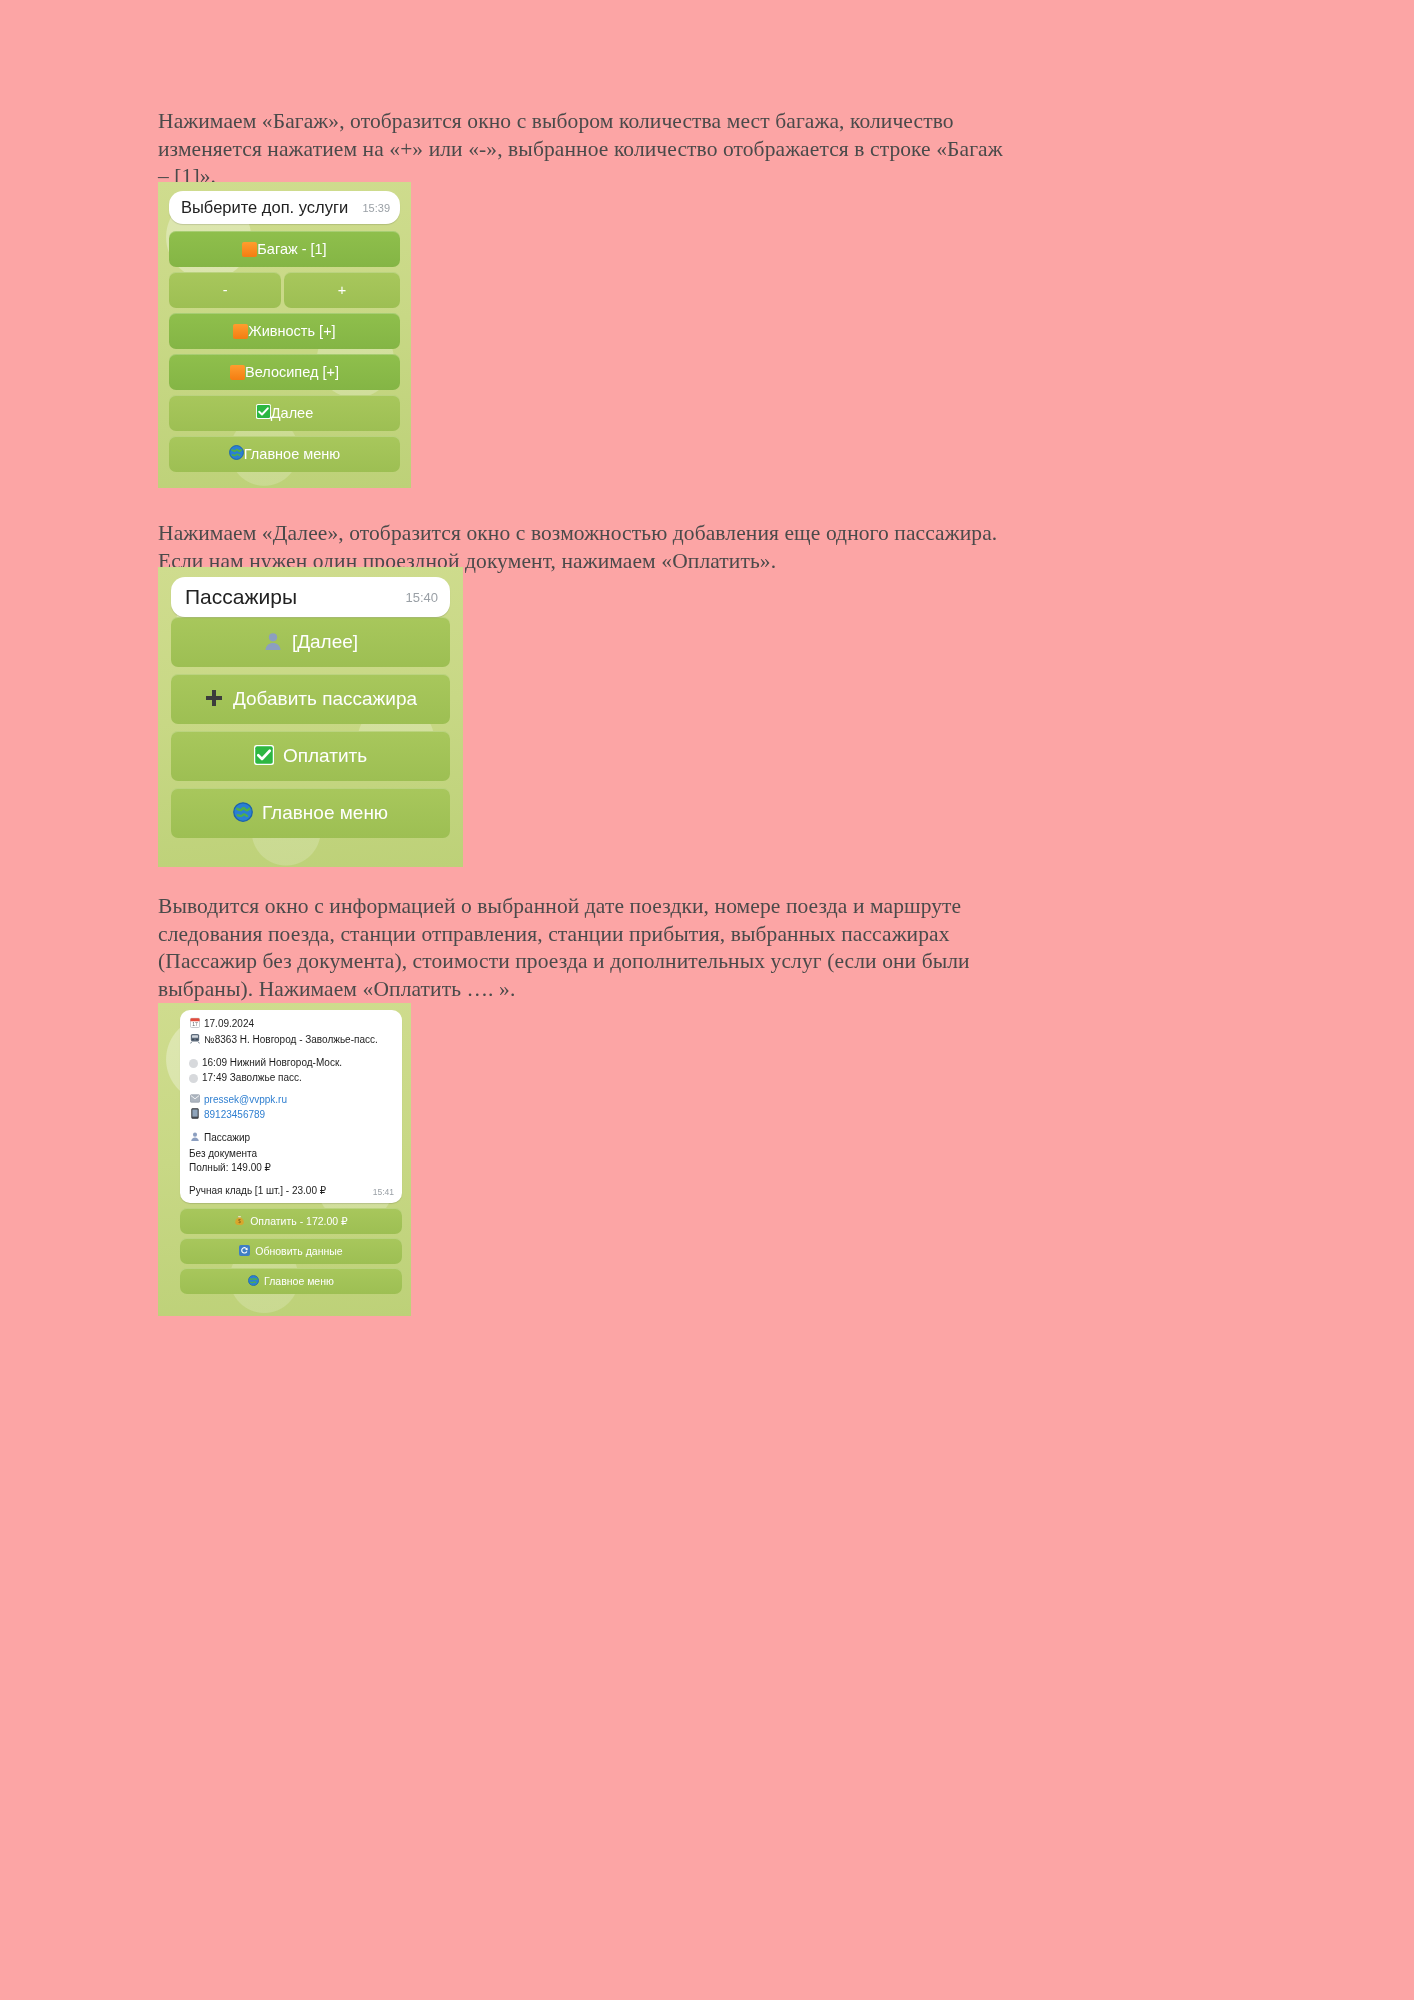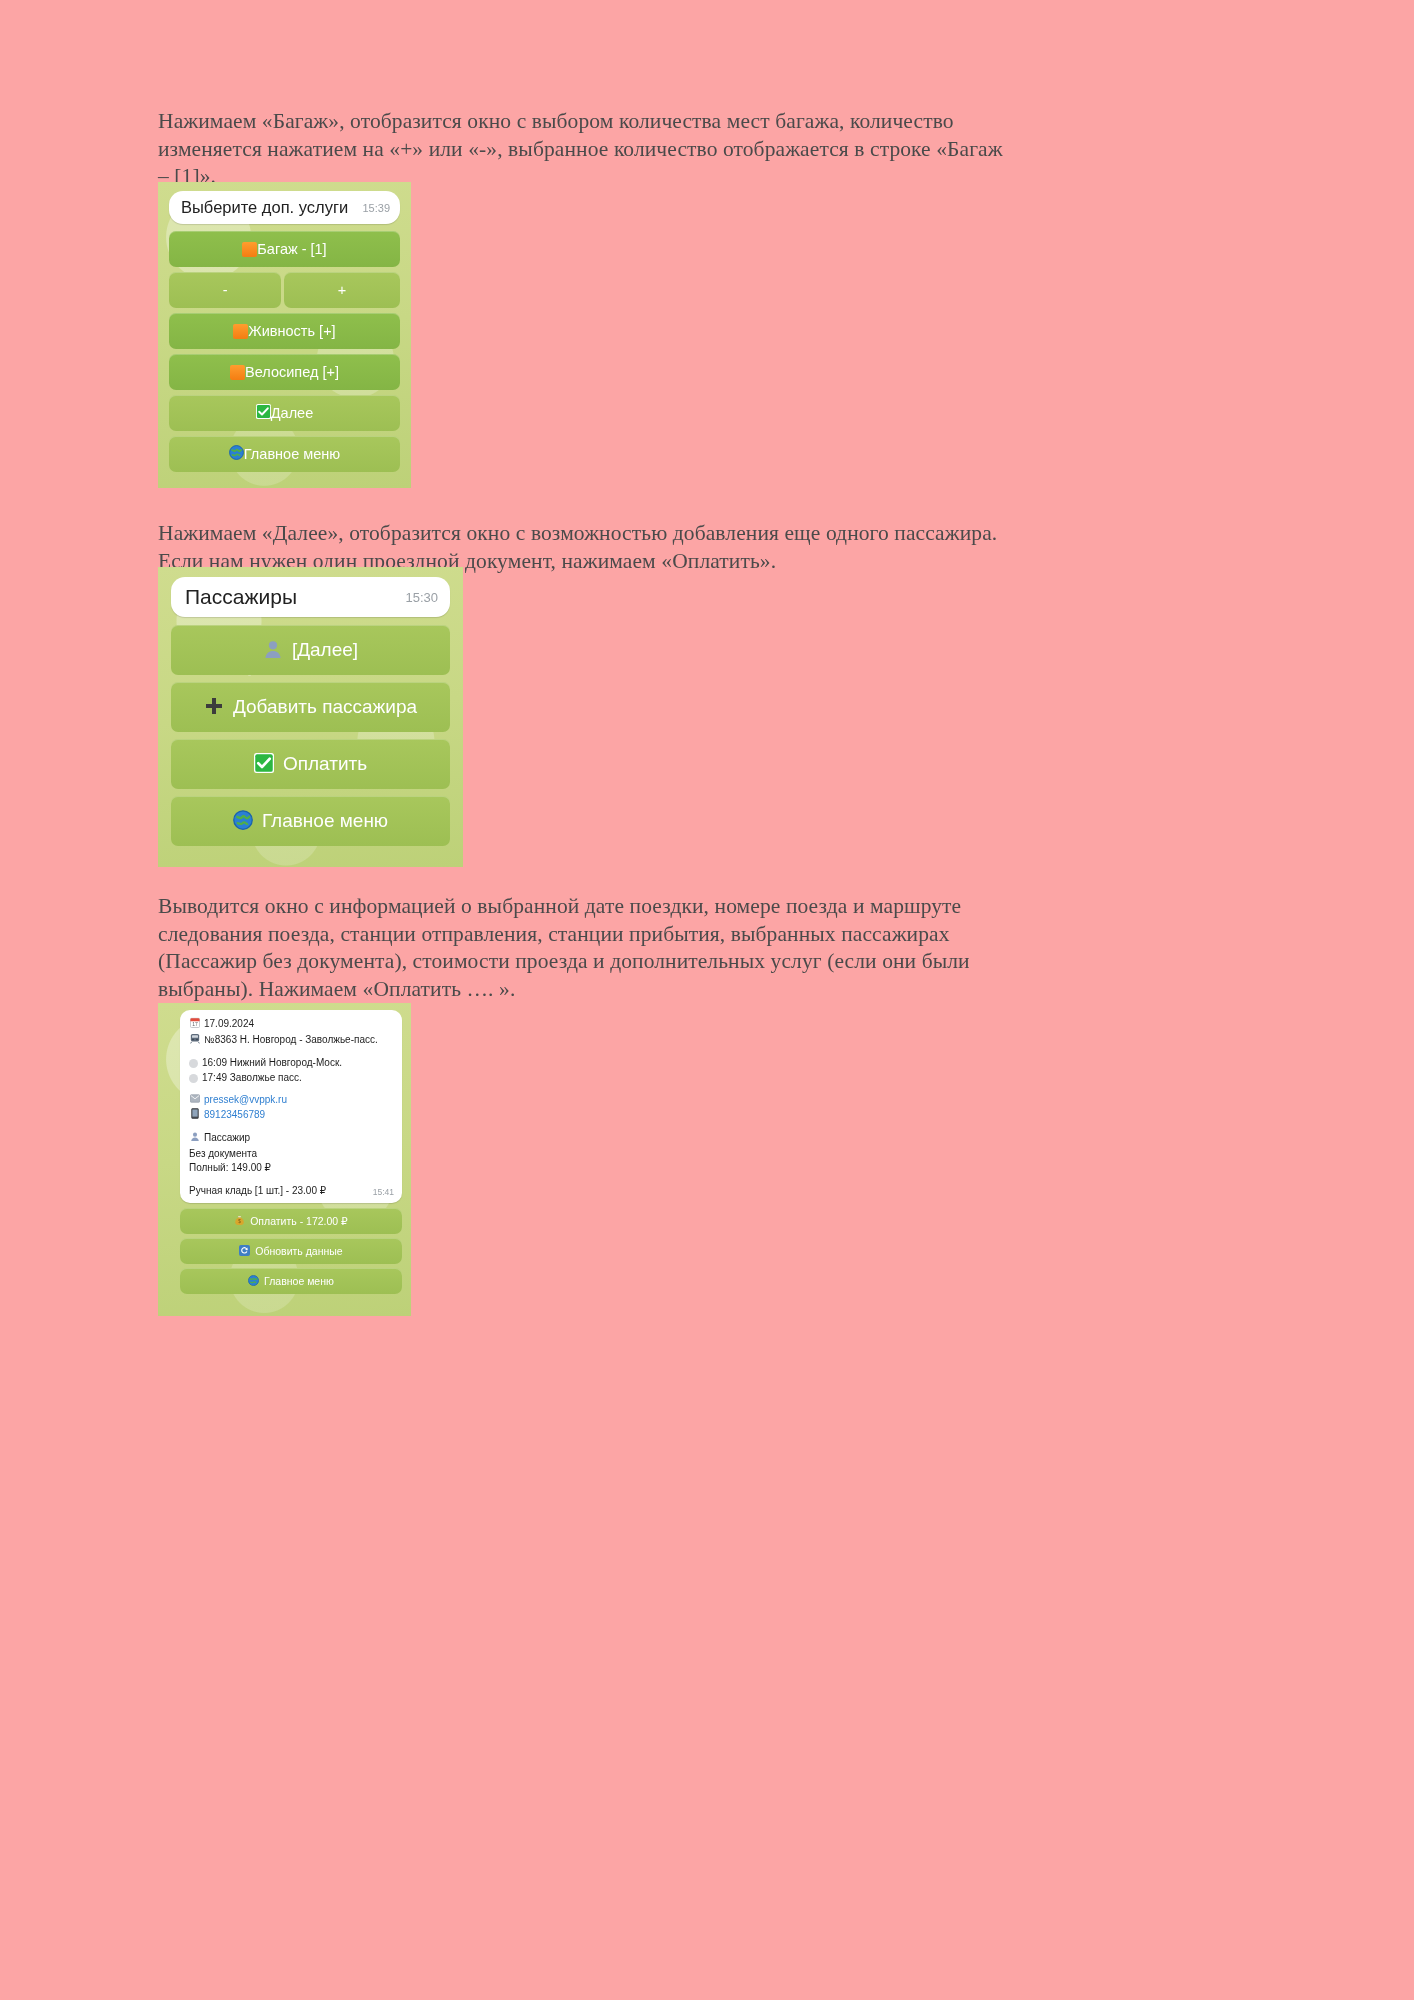--- a/index.html
+++ b/index.html
@@ -136,21 +136,21 @@
   #shot-1 .bubble { height: 33px; padding: 0 10px 0 12px; align-items: center; margin-bottom: 7px; }
   #shot-1 .bubble-text { font-size: 16.5px; }
   #shot-1 .bubble-time { font-size: 11px; }
   #shot-1 .kb { gap: 5px; }
   #shot-1 .kbtn { height: 36px; font-size: 14.5px; }
   #shot-1 .sq { width: 15px; height: 15px; }
 
   
   #shot-2 { left: 158px; top: 567px; width: 305px; height: 300px; }
   #shot-2 .shot-inner { padding: 10px 13px 12px 13px; }
-  #shot-2 .bubble { height: 40px; padding: 0 12px 0 14px; align-items: center; margin-bottom: 8px; }
+  #shot-2 .bubble { height: 40px; padding: 0 12px 0 14px; align-items: center; margin-bottom: 0; }
   #shot-2 .bubble-text { font-size: 21px; }
   #shot-2 .bubble-time { font-size: 13px; }
   #shot-2 .kb { gap: 7px; }
   #shot-2 .kbtn { height: 50px; font-size: 19px; gap: 9px; }
 
   
   #shot-3 { left: 158px; top: 1003px; width: 253px; height: 313px; }
   #shot-3 .shot-inner { padding: 7px 9px 8px 22px; display: flex; flex-direction: column; }
   .info-card {
     background: #ffffff;
@@ -264,21 +264,21 @@
     </div>
   </div>
 
   <div class="para" id="para-2">Нажимаем «Далее», отобразится окно с возможностью добавления еще одного пассажира. Если нам нужен один проездной документ, нажимаем «Оплатить».</div>
 
   <div class="shot" id="shot-2">
     <div class="shot-inner">
 
       <div class="bubble">
         <span class="bubble-text">Пассажиры</span>
-        <span class="bubble-time">15:30</span>
+        <span class="bubble-time">15:40</span>
       </div>
 
       <div class="kb">
 
         <div class="kbrow">
           <div class="kbtn pale">
             <span class="glyph">
               <svg width="20" height="20" viewBox="0 0 20 20">
                   <circle cx="10" cy="6.3" r="4.1" fill="#8c9fc0"></circle>
                   <path d="M2.4 19c.5-4.6 3.7-7 7.6-7s7.1 2.4 7.6 7z" fill="#8c9fc0"></path>

